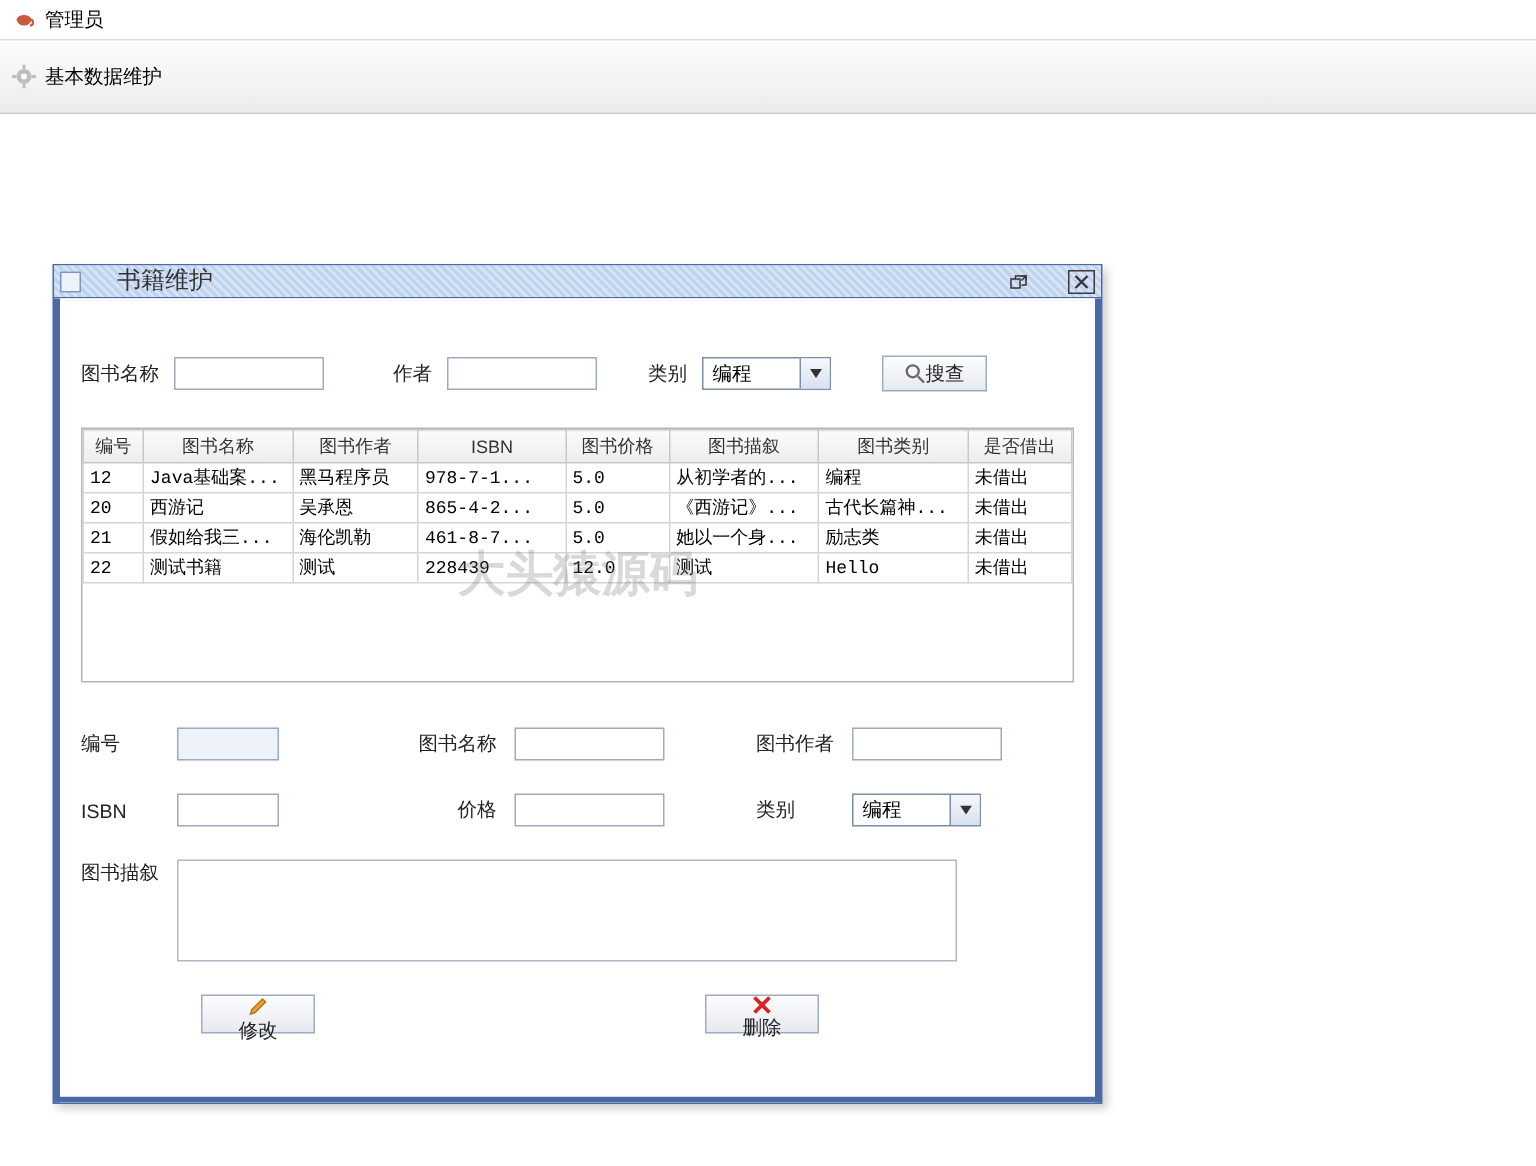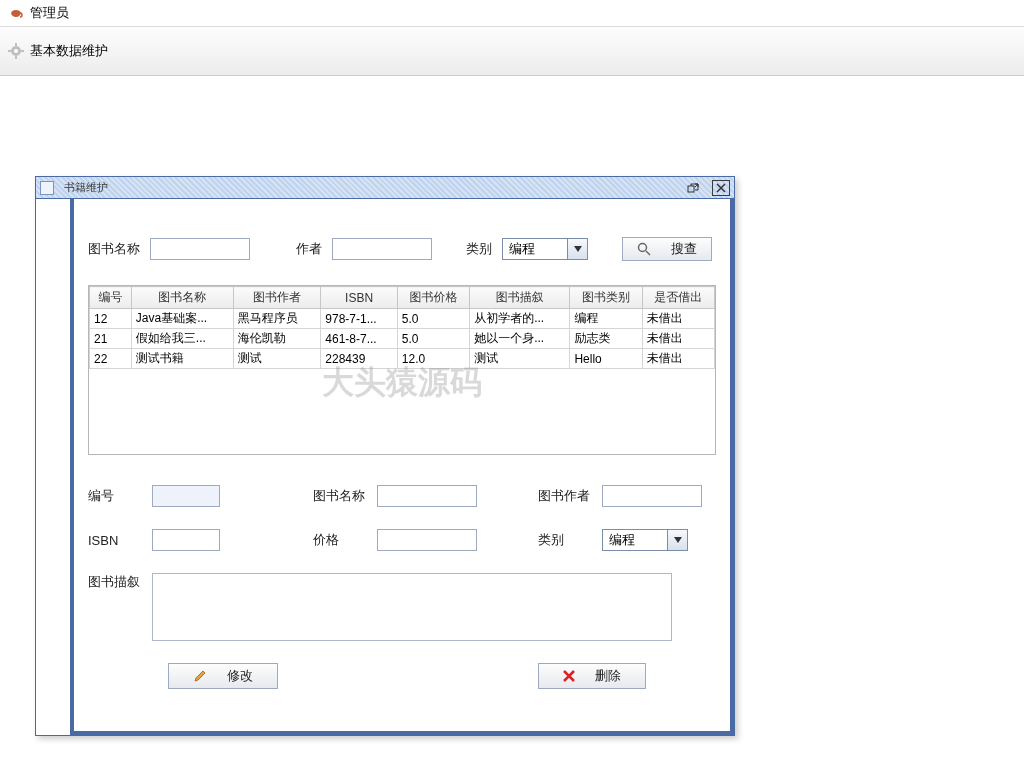--- a/index.html
+++ b/index.html
@@ -39,23 +39,23 @@
   height: 560px;
   border: 1px solid #4a6aa5;
   background: #fff;
   box-shadow: 3px 3px 6px rgba(0,0,0,0.2);
 }
 .if-title {
   height: 22px;
   background: repeating-linear-gradient(45deg,#bfd3ee 0 2px,#d6e3f4 2px 4px);
   border-bottom: 1px solid #4a6aa5;
   display: flex; align-items: center;
-  gap: 10px;
+  gap: 24px;
   padding: 0 4px;
-  font-size: 11px;
+  font-size: 16px;
   color: #333;
 }
 .if-icon {
   width: 14px; height: 14px;
   border: 1px solid #7a95c3;
   background: #eef3fb;
 }
 .if-spacer { flex: 1; }
 .win-btn {
   width: 18px; height: 16px;
@@ -64,21 +64,20 @@
   cursor: pointer;
 }
 .win-close { border: 1px solid #3b3b3b; }
 
 .if-body {
   padding: 0;
   height: calc(100% - 22px);
   background: #fff;
   border: 4px solid #4a6aa5;
   border-top: none;
-  margin-left: 34px;
 }
 .if-inner {
   background: #fff;
   height: 100%;
   padding: 14px;
   position: relative;
 }
 
 .search-row {
   display: flex; align-items: center; gap: 10px;
@@ -106,21 +105,21 @@
   width: 20px; height: 100%;
   border-left: 1px solid #7b8ea8;
   background: linear-gradient(to bottom,#f6f8fb,#d8e1ee);
   display: inline-flex; align-items: center; justify-content: center;
 }
 .btn {
   height: 24px;
   padding: 0 14px;
   border: 1px solid #9daabf;
   background: linear-gradient(to bottom,#fdfdfd,#e6e9ee);
-  display: inline-flex; align-items: center; gap: 20px;
+  display: inline-flex; align-items: center; gap: 0;
   cursor: pointer;
   font-size: 13px;
   color: #222;
 }
 
 .table-wrap {
   border: 1px solid #b6b6b6;
   height: 170px;
   overflow: hidden;
   position: relative;
@@ -136,20 +135,21 @@
   height: 20px;
 }
 td {
   border: 1px solid #d5d5d5;
   padding: 1px 4px;
   height: 18px;
   white-space: nowrap;
   overflow: hidden;
   text-overflow: ellipsis;
   max-width: 82px;
+  font-family: Liberation Mono, monospace;
 }
 .watermark {
   position: absolute;
   left: 50%; top: 58%;
   transform: translate(-50%,-50%);
   font-size: 32px;
   font-weight: bold;
   color: rgba(120,120,120,0.28);
   pointer-events: none;
   white-space: nowrap;
@@ -163,21 +163,21 @@
 .textarea {
   border: 1px solid #aeb8c8;
   background: #fff;
   width: 520px; height: 68px;
   resize: none;
   font-size: 13px;
   padding: 4px;
 }
 
 .btn-row { display: flex; gap: 260px; margin-top: 14px; padding-left: 80px; }
-.btn-wide { padding: 0 24px; height: 26px; }
+.btn-wide { padding: 0 24px; height: 26px; flex-direction: column; }
 
 svg { display: block; }
 </style>
 </head>
 <body>
 
 <div class="outer-title">
   <span class="java-icon">
     <svg viewBox="0 0 16 16">
         <path d="M3 8 q1 -3 5 -3 q4 0 5 3 q-1 4 -5 4 q-4 0 -5 -4" fill="#c75c3a"></path>
@@ -275,20 +275,30 @@
                   <td>12</td>
                   <td>Java基础案...</td>
                   <td>黑马程序员</td>
                   <td>978-7-1...</td>
                   <td>5.0</td>
                   <td>从初学者的...</td>
                   <td>编程</td>
                   <td>未借出</td>
                 </tr>
                 <tr>
+                  <td>20</td>
+                  <td>西游记</td>
+                  <td>吴承恩</td>
+                  <td>865-4-2...</td>
+                  <td>5.0</td>
+                  <td>《西游记》...</td>
+                  <td>古代长篇神...</td>
+                  <td>未借出</td>
+                </tr>
+                <tr>
                   <td>21</td>
                   <td>假如给我三...</td>
                   <td>海伦凯勒</td>
                   <td>461-8-7...</td>
                   <td>5.0</td>
                   <td>她以一个身...</td>
                   <td>励志类</td>
                   <td>未借出</td>
                 </tr>
                 <tr>
@@ -320,21 +330,21 @@
               <span class="label">图书作者</span>
               <input class="text-input ti-md" style="">
             </div>
           </div>
           <div class="form-row">
             <div class="form-cell fc1">
               <span class="label" style="width:52px">ISBN</span>
               <input class="text-input ti-sm" style="">
             </div>
             <div class="form-cell fc2">
-              <span class="label" style="width:52px;text-align:left">价格</span>
+              <span class="label" style="width:52px;text-align:right">价格</span>
               <input class="text-input ti-md" style="">
             </div>
             <div class="form-cell">
               <span class="label" style="width:52px">类别</span>
               <span class="combo" style="width:86px">
                 <span style="flex:1">编程</span>
                 <span class="arrow">
                   <svg width="8" height="6" viewBox="0 0 8 6">
                       <path d="M0 0 L8 0 L4 6 Z" fill="#333"></path>
                     </svg>

